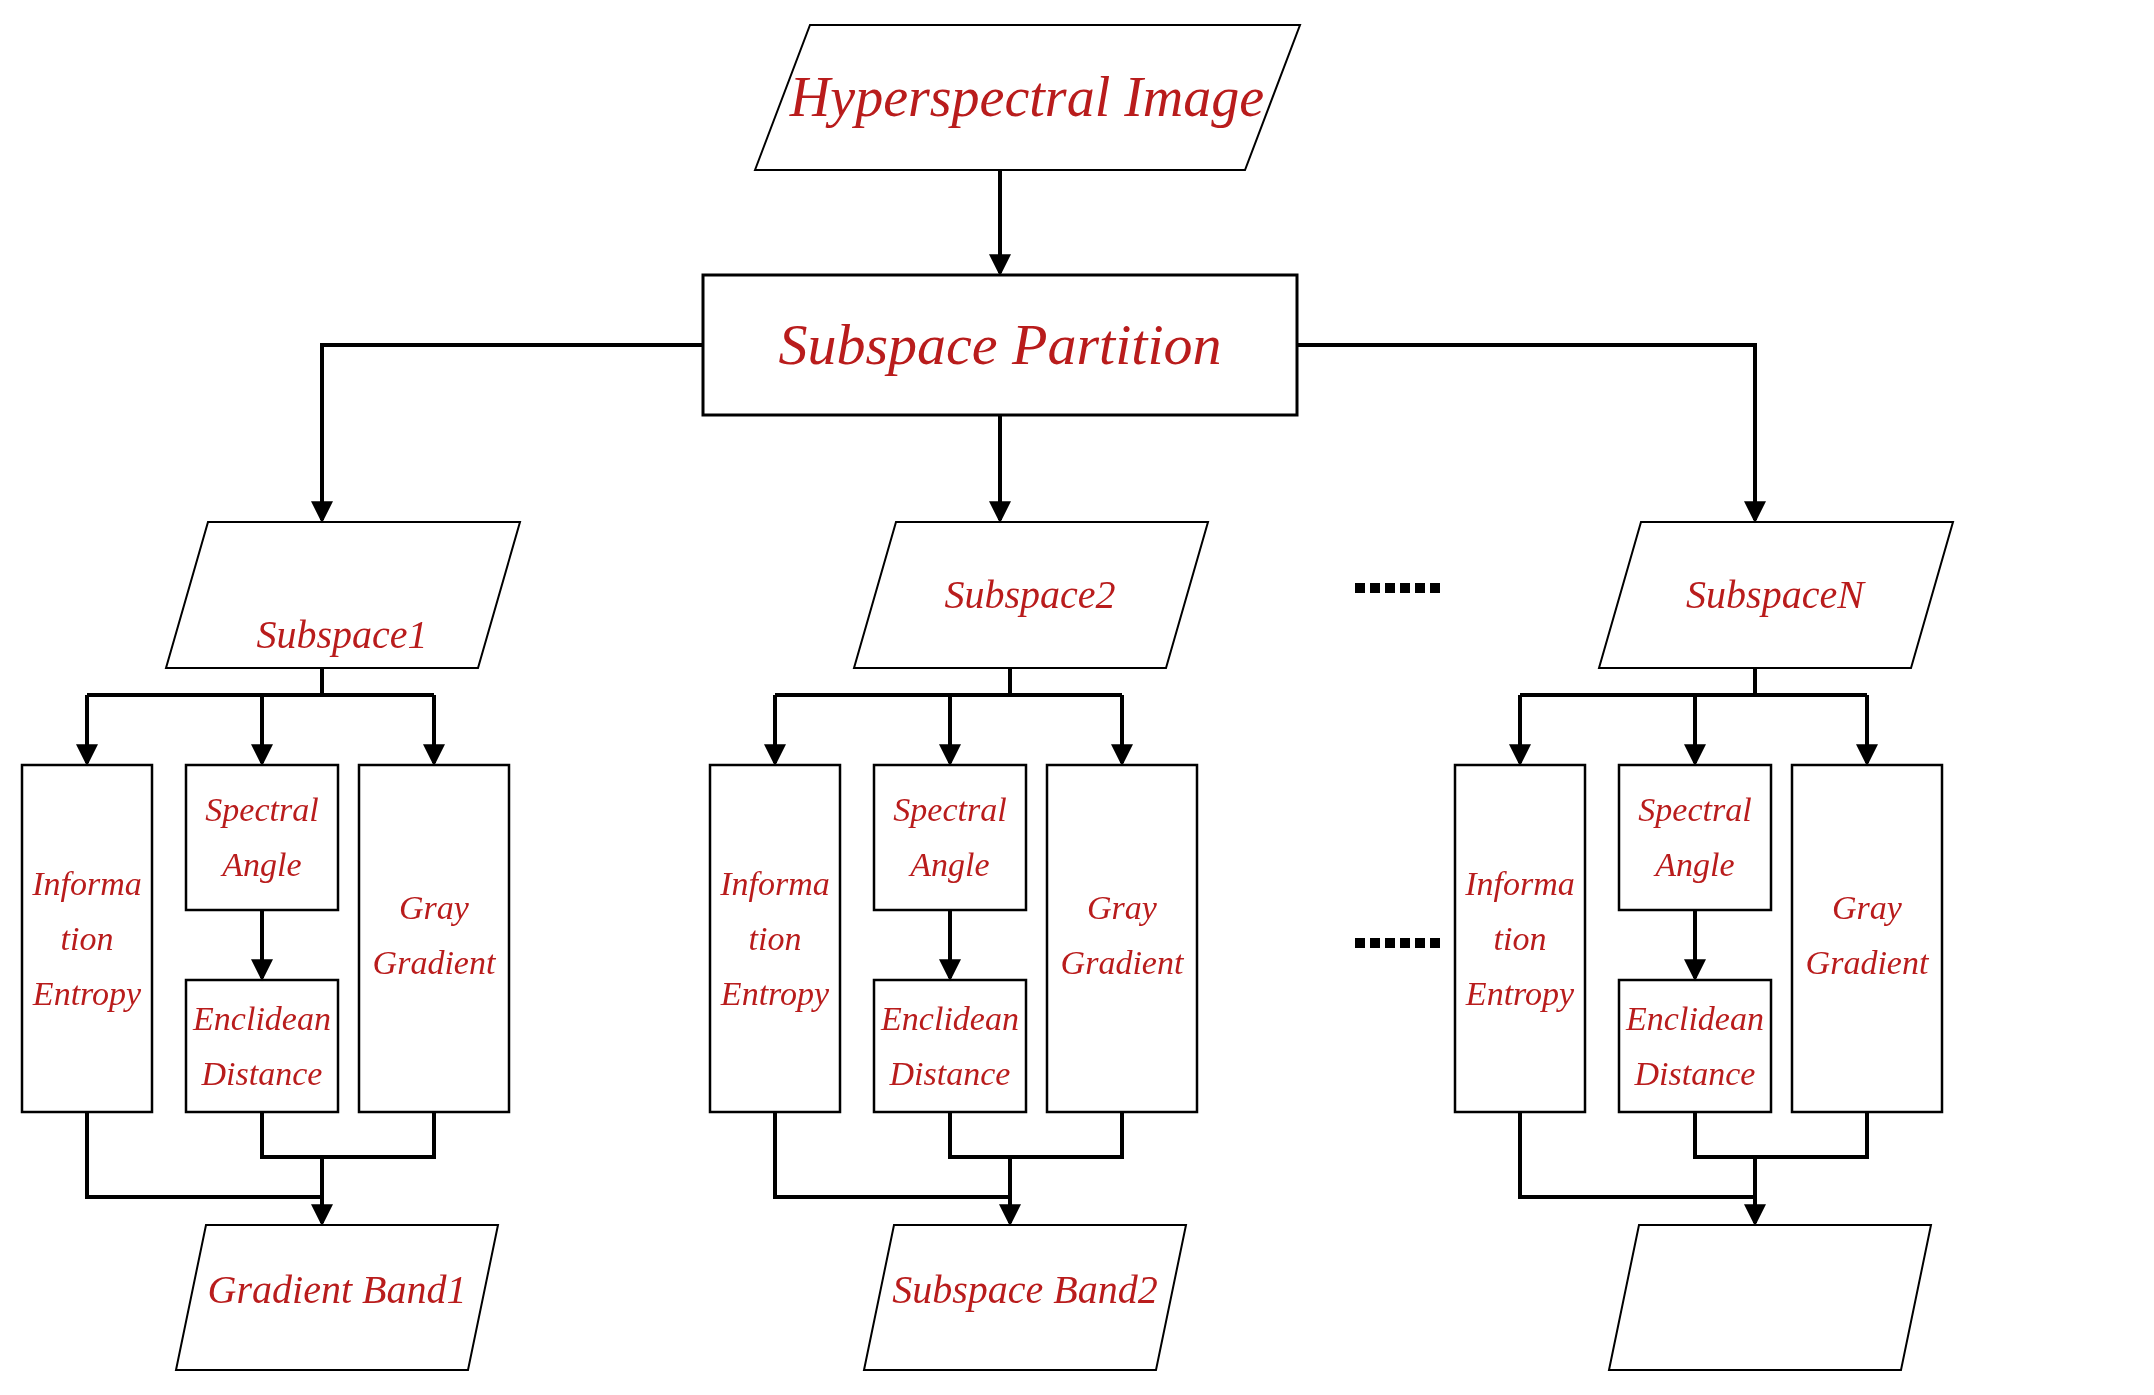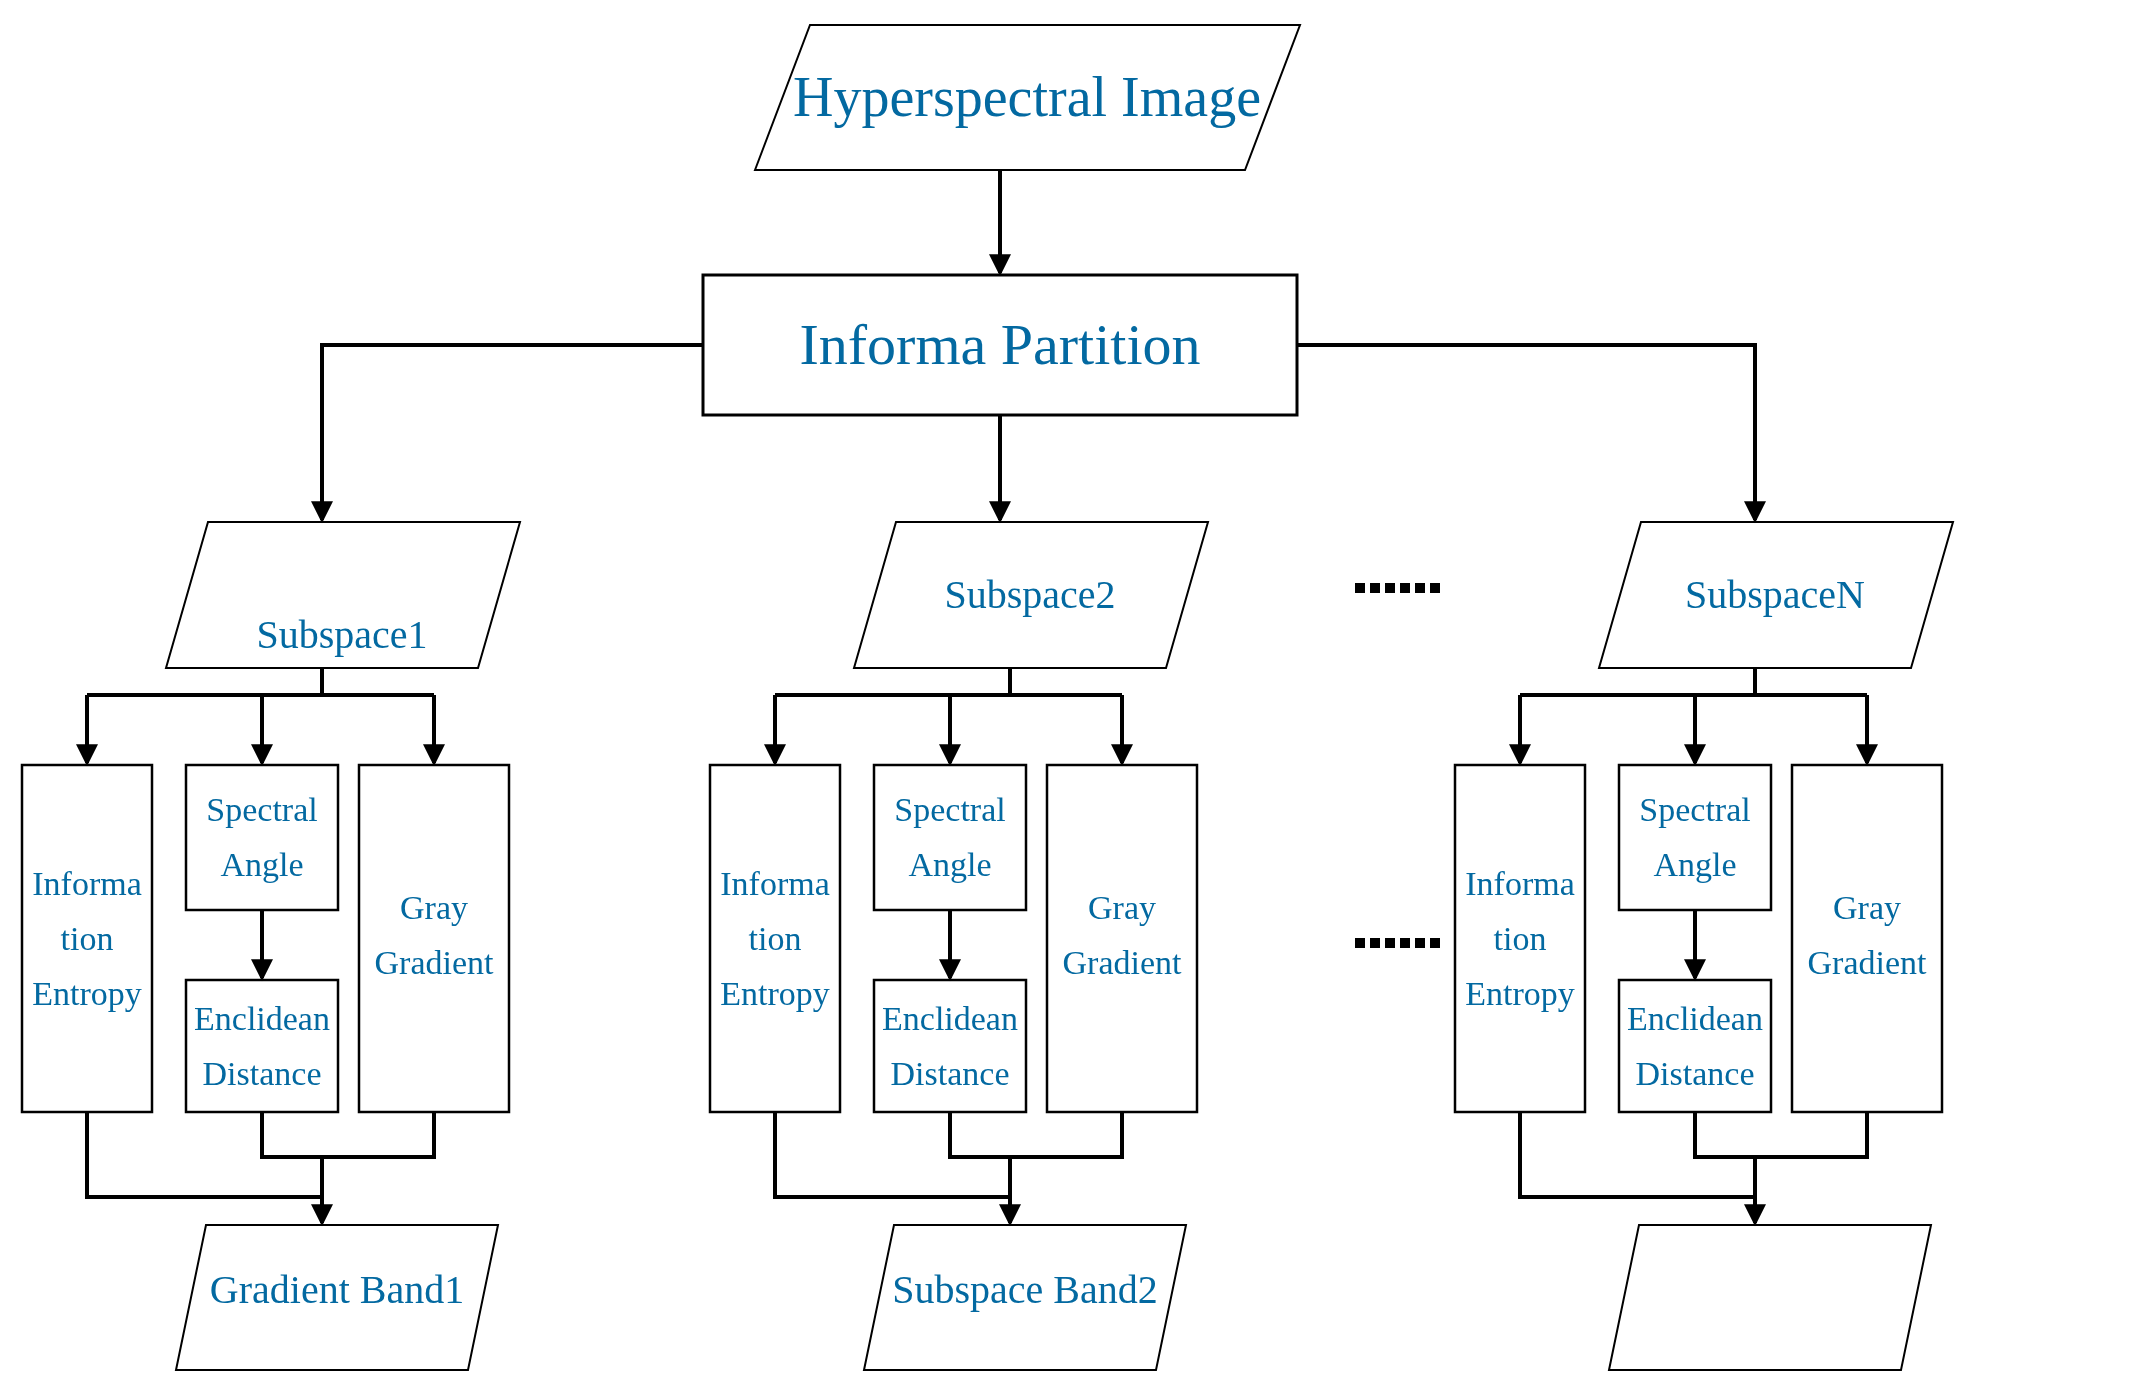--- a/index.html
+++ b/index.html
@@ -9,23 +9,24 @@
     background:#ffffff;
     font-family:"Liberation Serif", serif;
     color:#000000;
     overflow:hidden;
   }
   #wires{position:absolute;left:0;top:0;width:2154px;height:1395px;}
   .lbl{
     position:absolute;
     display:flex;flex-direction:column;
     align-items:center;justify-content:center;
-    text-align:center;color:#0369a1;
+    text-align:center;color:#b91c1c;
     line-height:1.0;
     white-space:nowrap;
+    font-style:italic;
   }
   .lbl span{display:block;}
   .t-title{font-size:56px;}
   .t-part{font-size:58px;}
   .t-sub{font-size:40px;}
   .t-box{font-size:34px;}
   .t-box span{line-height:55px;}
   .t-opt{font-size:40px;}
   .dots{position:absolute;display:flex;gap:5px;}
   .dots i{display:block;width:10px;height:10px;background:#000;}
@@ -108,21 +109,21 @@
       <path d="M1867 695 V763" marker-end="url(#arw)"></path>
       <path d="M1695 910 V978" marker-end="url(#arw)"></path>
       <path d="M1695 1112 V1157 H1867 V1112"></path>
       <path d="M1520 1112 V1197 H1755"></path>
       <path d="M1755 1157 V1223" marker-end="url(#arw)"></path>
     </g>
   </svg>
 
   <div class="lbl t-title" style="left:767px;top:63px;width:520px;height:68px;">Hyperspectral Image</div>
 
-  <div class="lbl t-part" style="left:703px;top:311px;width:594px;height:68px;">Informa Partition</div>
+  <div class="lbl t-part" style="left:703px;top:311px;width:594px;height:68px;">Subspace Partition</div>
 
   <div class="lbl t-sub" style="left:186px;top:569px;width:312px;height:52px;margin-top:40px;">Subspace1</div>
   <div class="lbl t-sub" style="left:874px;top:569px;width:312px;height:52px;">Subspace2</div>
   <div class="lbl t-sub" style="left:1619px;top:569px;width:312px;height:52px;">SubspaceN</div>
 
   <div class="dots" style="left:1355px;top:583px;">
     <i></i>
       <i></i>
       <i></i>
       <i></i>

